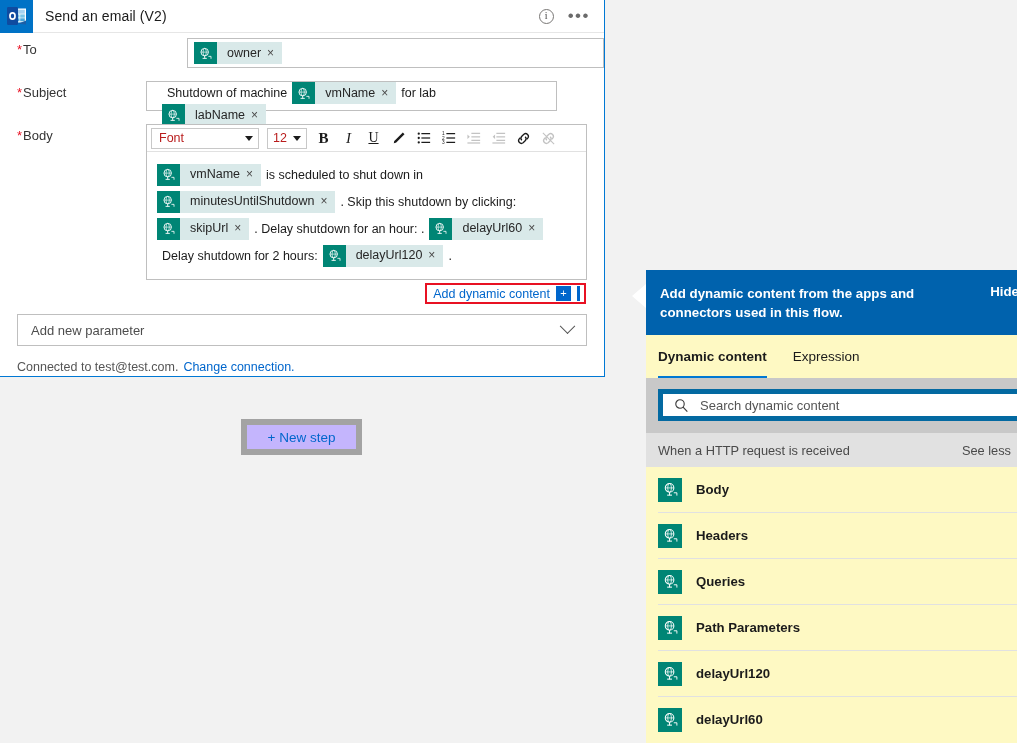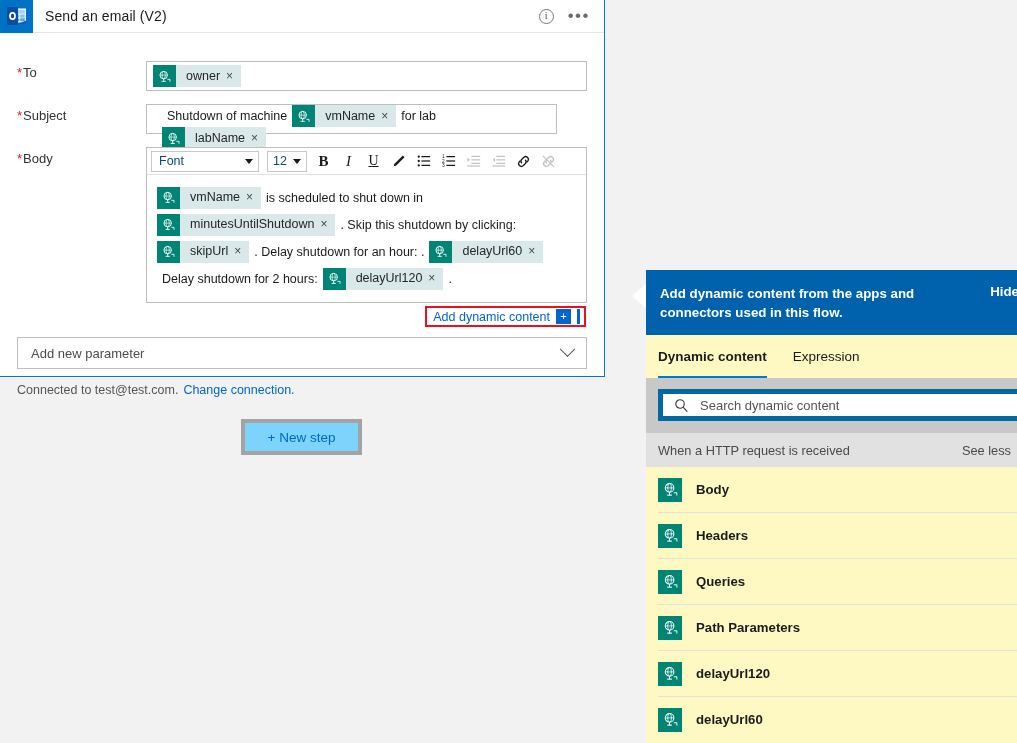--- a/index.html
+++ b/index.html
@@ -66,21 +66,21 @@
   .plaintext { font-size:12.5px; color:#1b1b1b; padding:0 5px; white-space:nowrap; }
 
   
   .rte { border:1px solid #bfbfbf; background:#fff; }
   .rte-toolbar {
     height: 27px; border-bottom:1px solid #e1e1e1; display:flex; align-items:center;
     background:#fff;
   }
   .tb-sel {
     height:21px; border:1px solid #c8c8c8; display:flex; align-items:center; justify-content:space-between;
-    font-size:12.5px; color:#0c4a6e; padding:0 5px 0 7px; margin-left:4px; background:#fff;
+    font-size:12.5px; color:#b91c1c; padding:0 5px 0 7px; margin-left:4px; background:#fff;
   }
   .tb-sel.font { width:108px; }
   .tb-sel.size { width:40px; padding-left:5px;}
   .caret { width:0;height:0;border-left:4px solid transparent;border-right:4px solid transparent;border-top:5px solid #1b1b1b; }
   .tb-btn { width:25px; height:25px; display:flex;align-items:center;justify-content:center; font-size:14px; color:#1b1b1b;}
   .tb-btn.dim { color:#c2c2c2; }
   .tb-sep { width:4px; }
 
   .rte-content { padding: 9px 10px 10px 10px; min-height: 110px; line-height: 25px;}
   .rte-content .chip { vertical-align: middle; margin: 1px 0; }
@@ -102,21 +102,21 @@
   .chev-down {
     width:11px;height:11px;border-right:1.4px solid #555;border-bottom:1.4px solid #555;
     transform: rotate(45deg) translate(-3px,-3px);
   }
   .conn-line { margin: 14px 0 0 17px; font-size:12.5px; color:#555; }
   .conn-line a { color:#0066cc; text-decoration:none; margin-left:5px; }
 
   
   .new-step {
     position:absolute; left:241px; top:419px; width:121px; height:36px;
-    border:4px solid #a3a3a3; background:#7dd3fc;
+    border:6px solid #a3a3a3; background:#c4b5fd;
     display:flex; align-items:center; justify-content:center;
     font-size:13.5px; color:#0066cc;
   }
 
   
   .dc-panel { position:absolute; left:646px; top:270px; width:389px; height:473px; background:#fef9c3; }
   .dc-pointer {
     position:absolute; left:-14px; top:14px; width:0;height:0;
     border-top:12px solid transparent; border-bottom:12px solid transparent;
     border-right:14px solid #ffffff;
@@ -184,21 +184,21 @@
           <div class="info-circle">i</div>
         </div>
         <div class="icon-btn">
           <div class="ellipsis">•••</div>
         </div>
       </div>
     </div>
 
     <div class="card-body">
 
-      <div class="field-row" style="margin-top:28px;">
+      <div class="field-row" style="margin-top:5px;gap:41px;">
         <div class="field-label">
           <span class="req-star">*</span><span>To</span>
         </div>
         <div class="input-box" style="width:441px;height:30px;padding:0 3px;">
           <span class="chip" style="margin-left:3px;">
             <span class="chip-icon">
               <svg class="token-glyph" viewBox="0 0 16 16">
                 <circle cx="7" cy="6.3" r="4.6" fill="none" stroke="#ffffff" stroke-width="1.1"></circle>
                 <ellipse cx="7" cy="6.3" rx="2" ry="4.6" fill="none" stroke="#ffffff" stroke-width=".8"></ellipse>
                 <line x1="2.4" y1="6.3" x2="11.6" y2="6.3" stroke="#ffffff" stroke-width=".8"></line>

